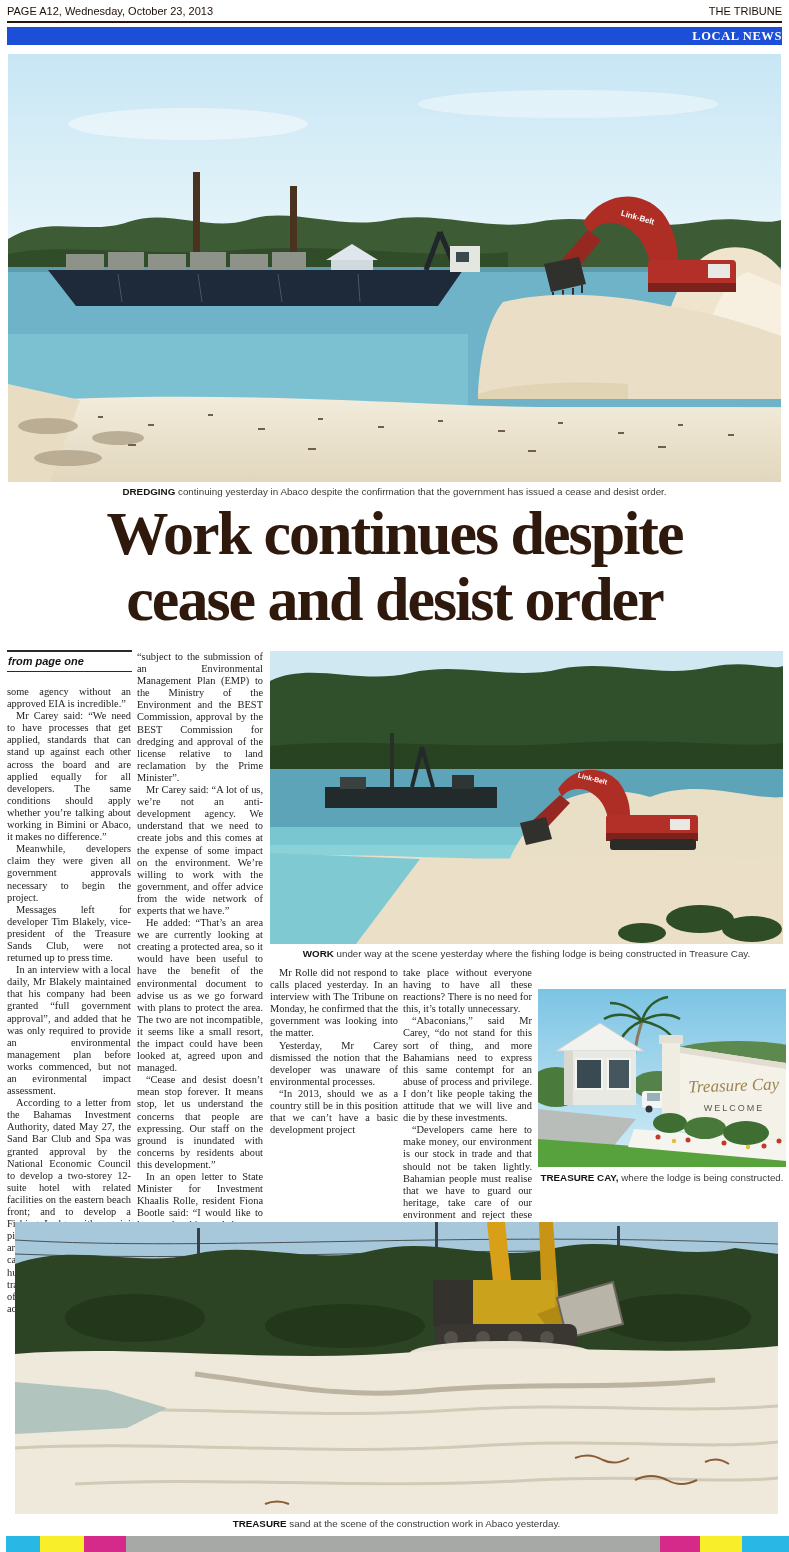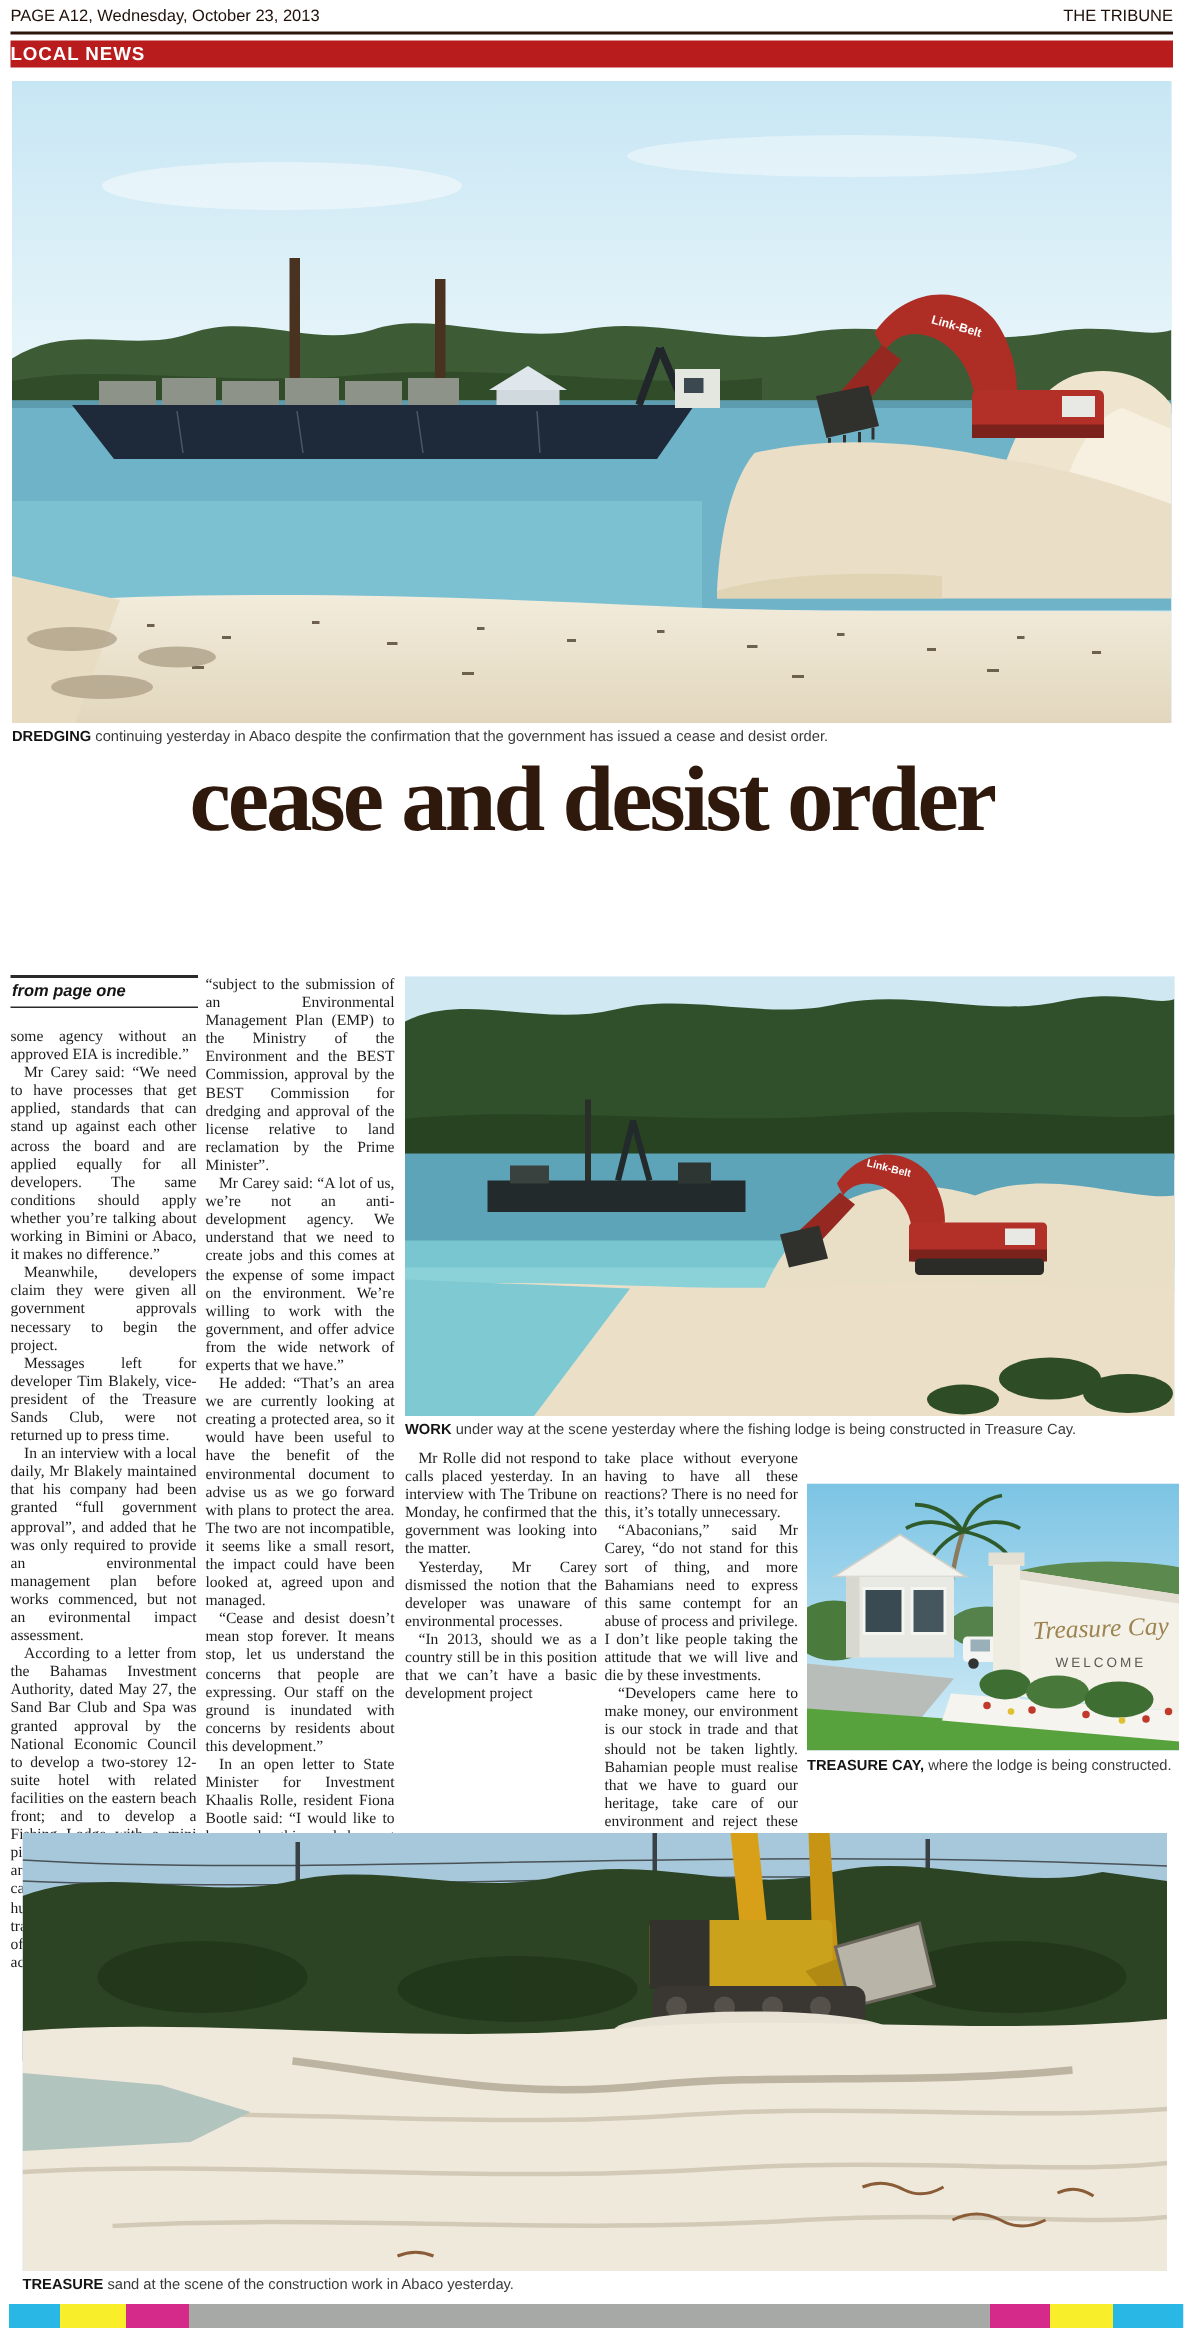--- a/index.html
+++ b/index.html
@@ -3,32 +3,32 @@
 <meta charset="utf-8">
 <style>
   html,body{margin:0;padding:0;background:#fff;}
   body{width:789px;height:1552px;position:relative;overflow:hidden;
        font-family:"Liberation Serif",serif;color:#1a1a1a;}
   .abs{position:absolute;}
   
   .masthead{top:5px;left:7px;right:7px;height:15px;display:flex;justify-content:space-between;
     font-family:"Liberation Sans",sans-serif;font-size:11px;color:#1e1008;}
   .masthead-rule{top:21px;left:7px;right:7px;height:2px;background:#2b150b;}
-  .section-bar{top:27px;left:7px;right:7px;height:18px;background:#b91c1c;color:#fff;
-    font-family:Liberation Sans, sans-serif;font-weight:bold;font-size:12.5px;line-height:18px;
-    text-align:left;letter-spacing:.6px;}
+  .section-bar{top:27px;left:7px;right:7px;height:18px;background:#1d4ed8;color:#fff;
+    font-family:Liberation Serif, serif;font-weight:bold;font-size:12.5px;line-height:18px;
+    text-align:right;letter-spacing:.6px;}
   
   .photo{overflow:hidden;background:#cfe6f0;}
   .photo svg{display:block;}
   #photo1{top:54px;left:8px;width:773px;height:428px;}
   #photo2{top:651px;left:270px;width:513px;height:293px;}
   #photo3{top:989px;left:538px;width:248px;height:178px;}
   #photo4{top:1222px;left:15px;width:763px;height:292px;}
   
-  .caption{font-family:"Liberation Sans",sans-serif;font-size:9.8px;line-height:12px;color:#3a3a3a;}
+  .caption{font-family:"Liberation Sans",sans-serif;font-size:9.8px;line-height:12px;color:#3a3a3a;text-align:center;}
   .caption b{color:#141414;}
   #caption1{top:486px;left:8px;width:773px;}
   #caption2{top:948px;left:270px;width:513px;}
   #caption3{top:1172px;left:538px;width:248px;}
   #caption4{top:1518px;left:15px;width:763px;}
   
   .headline{top:500px;left:0;width:789px;text-align:center;
     font-family:"Liberation Serif",serif;font-weight:bold;color:#2f180c;
     font-size:62px;line-height:66px;letter-spacing:-2px;}
   
@@ -163,20 +163,21 @@
         <ellipse cx="110" cy="384" rx="26" ry="7"></ellipse>
       <ellipse cx="60" cy="404" rx="34" ry="8"></ellipse>
     </g>
   </svg>
 </div>
 <div class="abs caption" id="caption1">
   <b>DREDGING</b><span> continuing yesterday in Abaco despite the confirmation that the government has issued a cease and desist order.</span>
 </div>
 
 <div class="abs headline">
+  <div>Work continues despite</div>
   <div>cease and desist order</div>
 </div>
 
 <div class="abs kicker">from page one</div>
 
 <div class="abs col" id="col1">
   <p class="cont">some agency without an approved EIA is incredible.”</p>
   <p>Mr Carey said: “We need to have processes that get applied, standards that can stand up against each other across the board and are applied equally for all developers. The same conditions should apply whether you’re talking about working in Bimini or Abaco, it makes no difference.”</p>
   <p>Meanwhile, developers claim they were given all government approvals necessary to begin the project.</p>
   <p>Messages left for developer Tim Blakely, vice-president of the Treasure Sands Club, were not returned up to press time.</p>

